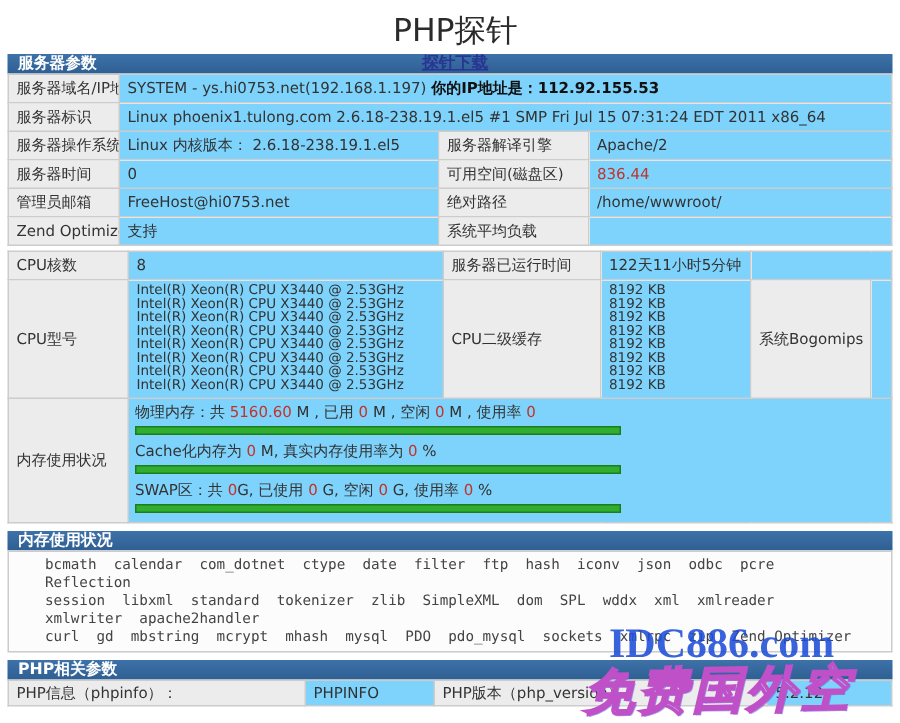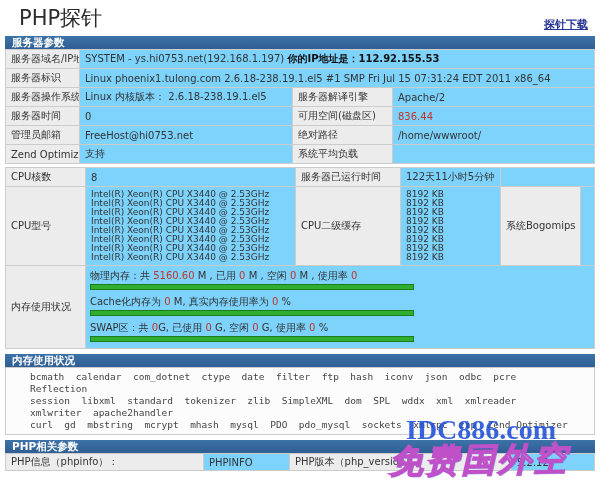--- a/index.html
+++ b/index.html
@@ -1,19 +1,19 @@
 <!DOCTYPE html>
 <html><head>
 <meta charset="utf-8">
 <style>
   html,body{margin:0;padding:0;background:#fff;}
   body{font-family:"DejaVu Sans","Liberation Sans",sans-serif;color:#333;}
   .page{width:600px;height:482px;position:relative;overflow:hidden;background:#fff;}
   .inner{padding:0 5px;}
-  .titlebar{display:flex;justify-content:space-between;align-items:flex-end;padding:6px 12px 4px 19px;height:26px;}
+  .titlebar{display:flex;justify-content:space-between;align-items:center;padding:6px 12px 4px 19px;height:26px;flex-direction:column;}
   .h1{font-size:21px;font-weight:normal;color:#2b2b2b;}
   .dl-link{font-size:11px;font-weight:bold;color:#283593;text-decoration:underline;cursor:pointer;}
   .sec{margin-bottom:3px;}
   .bar{background:linear-gradient(#3d72a8,#2f5f93);color:#fff;font-weight:bold;font-size:10.5px;height:13px;line-height:13px;padding:0 7px;}
   table{width:100%;border-collapse:collapse;table-layout:fixed;font-size:10px;}
   td{border:1px solid #ccc;padding:2px 5px;vertical-align:middle;overflow:hidden;white-space:nowrap;}
   td.lbl{background:#ececec;}
   td.val{background:#7dd3fc;}
   .red{color:#c2342a;}
   .b{font-weight:bold;color:#111;}

